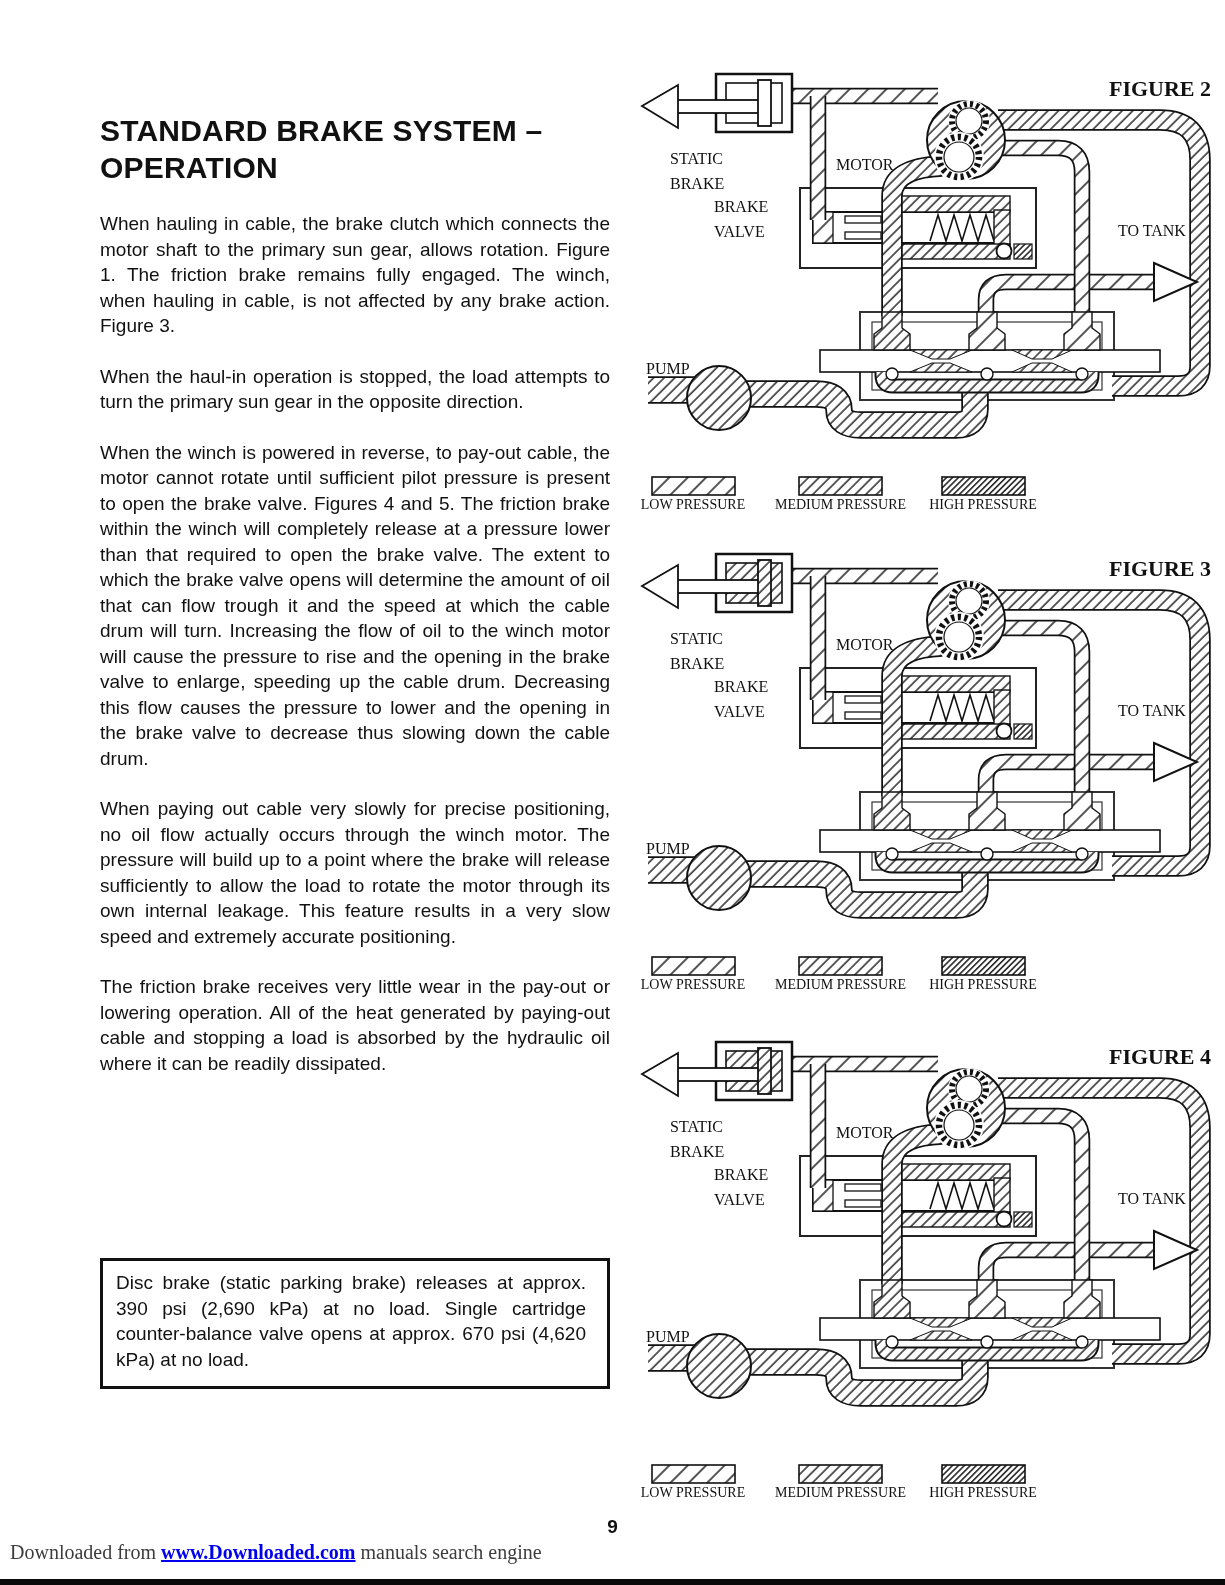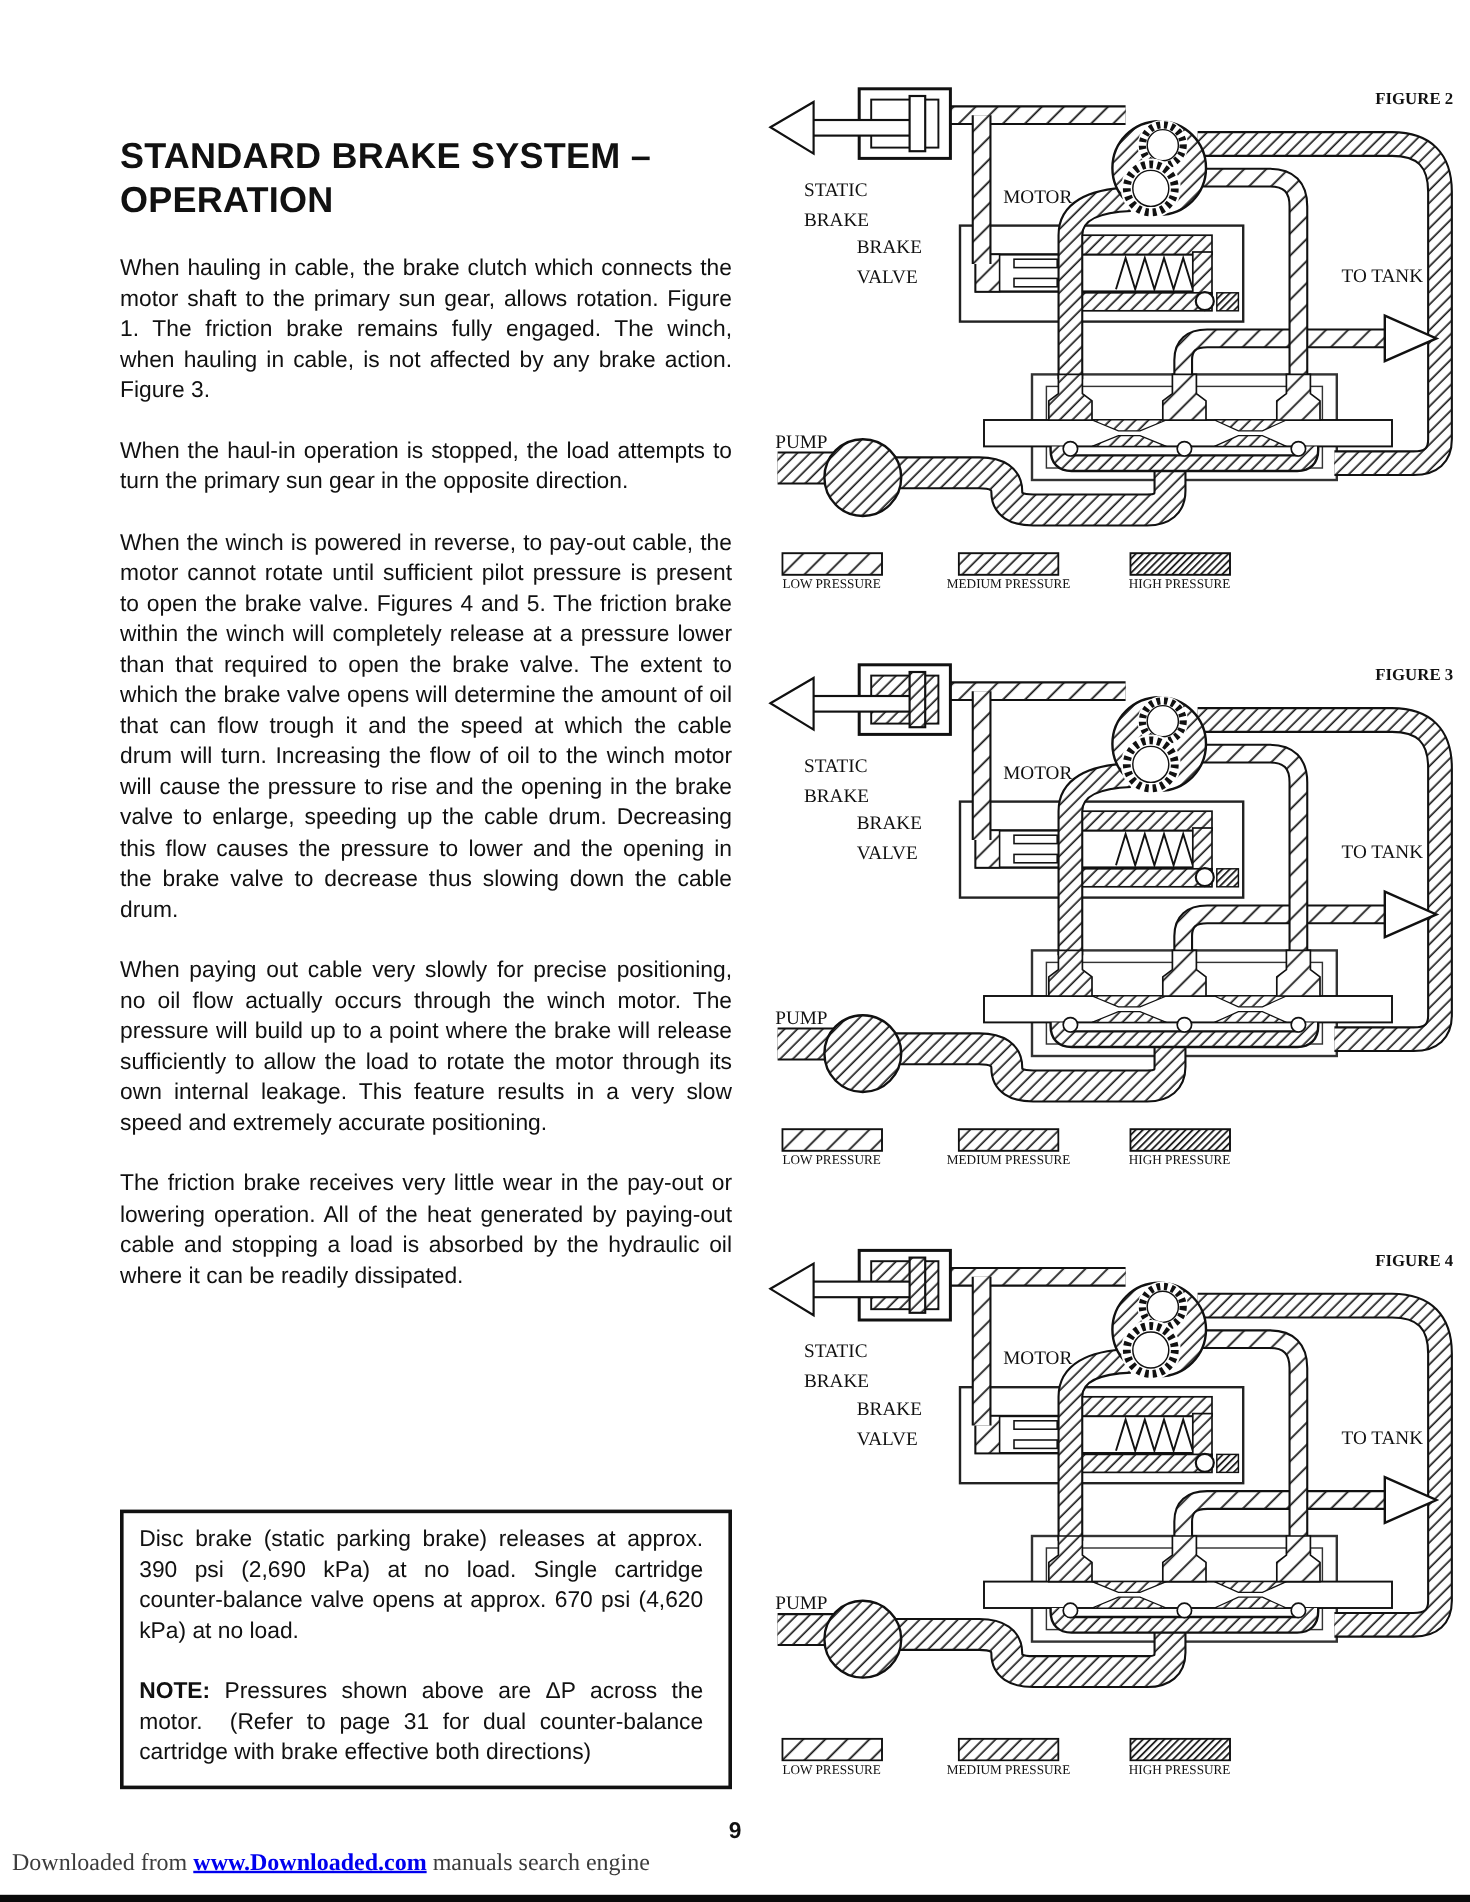--- a/index.html
+++ b/index.html
@@ -12,29 +12,29 @@
   .note-box{position:absolute;left:100px;top:1258px;width:510px;box-sizing:border-box;
             border:3px solid #111;padding:9px 21px 14px 13px;}
   .note-box .para{margin-top:0;}
   .note-box .para + .para{margin-top:25px;}
   .note-label{font-weight:bold;}
   .pre{white-space:pre-wrap;}
   
   .fig{position:absolute;left:620px;width:605px;}
   .fig svg.diagram{position:absolute;left:0;top:0;}
   .fig-title{position:absolute;right:14px;top:16px;font-family:"Liberation Serif",serif;
-             font-weight:bold;font-size:14px;}
+             font-weight:bold;font-size:22px;}
   .dlabel{position:absolute;font-family:"Liberation Serif",serif;font-size:16px;line-height:25px;color:#111;}
   .lbl-staticbrake{left:50px;top:86px;width:96px;}
   .lbl-motor{left:216px;top:44px;margin-top:48px;}
   .lbl-brakevalve{left:94px;top:134px;width:72px;text-align:left;}
   .lbl-totank{left:498px;top:158px;width:78px;}
   .lbl-pump{left:26px;top:296px;}
   .legend{position:absolute;top:400px;left:0;width:605px;height:62px;}
-  .leg-item{position:absolute;text-align:center;font-family:"Liberation Serif",serif;font-size:11px;}
+  .leg-item{position:absolute;text-align:center;font-family:"Liberation Serif",serif;font-size:14px;margin-top:16px;}
   .leg-item svg{display:block;margin:0 auto 1px auto;}
   .leg-low{left:8px;width:130px;}
   .leg-med{left:143px;width:155px;}
   .leg-high{left:293px;width:140px;}
   
   .fig[data-state="released"]{--sb:#ffffff;--sbt:#ffffff;}
   .fig[data-state="applied"]{--sb:url(#hm);--sbt:url(#hm);}
   
   .page-num{position:absolute;left:0;top:1516px;width:1225px;text-align:center;
             font-weight:bold;font-size:19px;}
@@ -143,21 +143,20 @@
     <h1 class="doc-title">STANDARD BRAKE SYSTEM – OPERATION</h1>
     <p class="para">When hauling in cable, the brake clutch which connects the motor shaft to the primary sun gear, allows rotation. Figure 1. The friction brake remains fully engaged. The winch, when hauling in cable, is not affected by any brake action. Figure 3.</p>
     <p class="para">When the haul-in operation is stopped, the load attempts to turn the primary sun gear in the opposite direction.</p>
     <p class="para">When the winch is powered in reverse, to pay-out cable, the motor cannot rotate until sufficient pilot pressure is present to open the brake valve. Figures 4 and 5. The friction brake within the winch will completely release at a pressure lower than that required to open the brake valve. The extent to which the brake valve opens will determine the amount of oil that can flow trough it and the speed at which the cable drum will turn. Increasing the flow of oil to the winch motor will cause the pressure to rise and the opening in the brake valve to enlarge, speeding up the cable drum. Decreasing this flow causes the pressure to lower and the opening in the brake valve to decrease thus slowing down the cable drum.</p>
     <p class="para">When paying out cable very slowly for precise positioning, no oil flow actually occurs through the winch motor. The pressure will build up to a point where the brake will release sufficiently to allow the load to rotate the motor through its own internal leakage. This feature results in a very slow speed and extremely accurate positioning.</p>
     <p class="para">The friction brake receives very little wear in the pay-out or lowering operation. All of the heat generated by paying-out cable and stopping a load is absorbed by the hydraulic oil where it can be readily dissipated.</p>
   </div>
 
   <div class="note-box">
     <p class="para">Disc brake (static parking brake) releases at approx. 390 psi (2,690 kPa) at no load. Single cartridge counter-balance valve opens at approx. 670 psi (4,620 kPa) at no load.</p>
-    <p class="para"><span class="note-label">NOTE:</span><span class="pre"> Pressures shown above are ΔP across the motor.  (Refer to page 31 for dual counter-balance cartridge with brake effective both directions)</span></p>
   </div>
 
   <div class="fig" data-state="released" style="top:60px;height:470px;">
     <svg class="diagram" width="605" height="398" viewBox="0 0 605 398">
         <use href="#hyd"></use>
       </svg>
     <div class="fig-title">FIGURE 2</div>
     <div class="dlabel lbl-staticbrake">STATIC BRAKE</div>
     <div class="dlabel lbl-motor">MOTOR</div>
     <div class="dlabel lbl-brakevalve">BRAKE VALVE</div>

